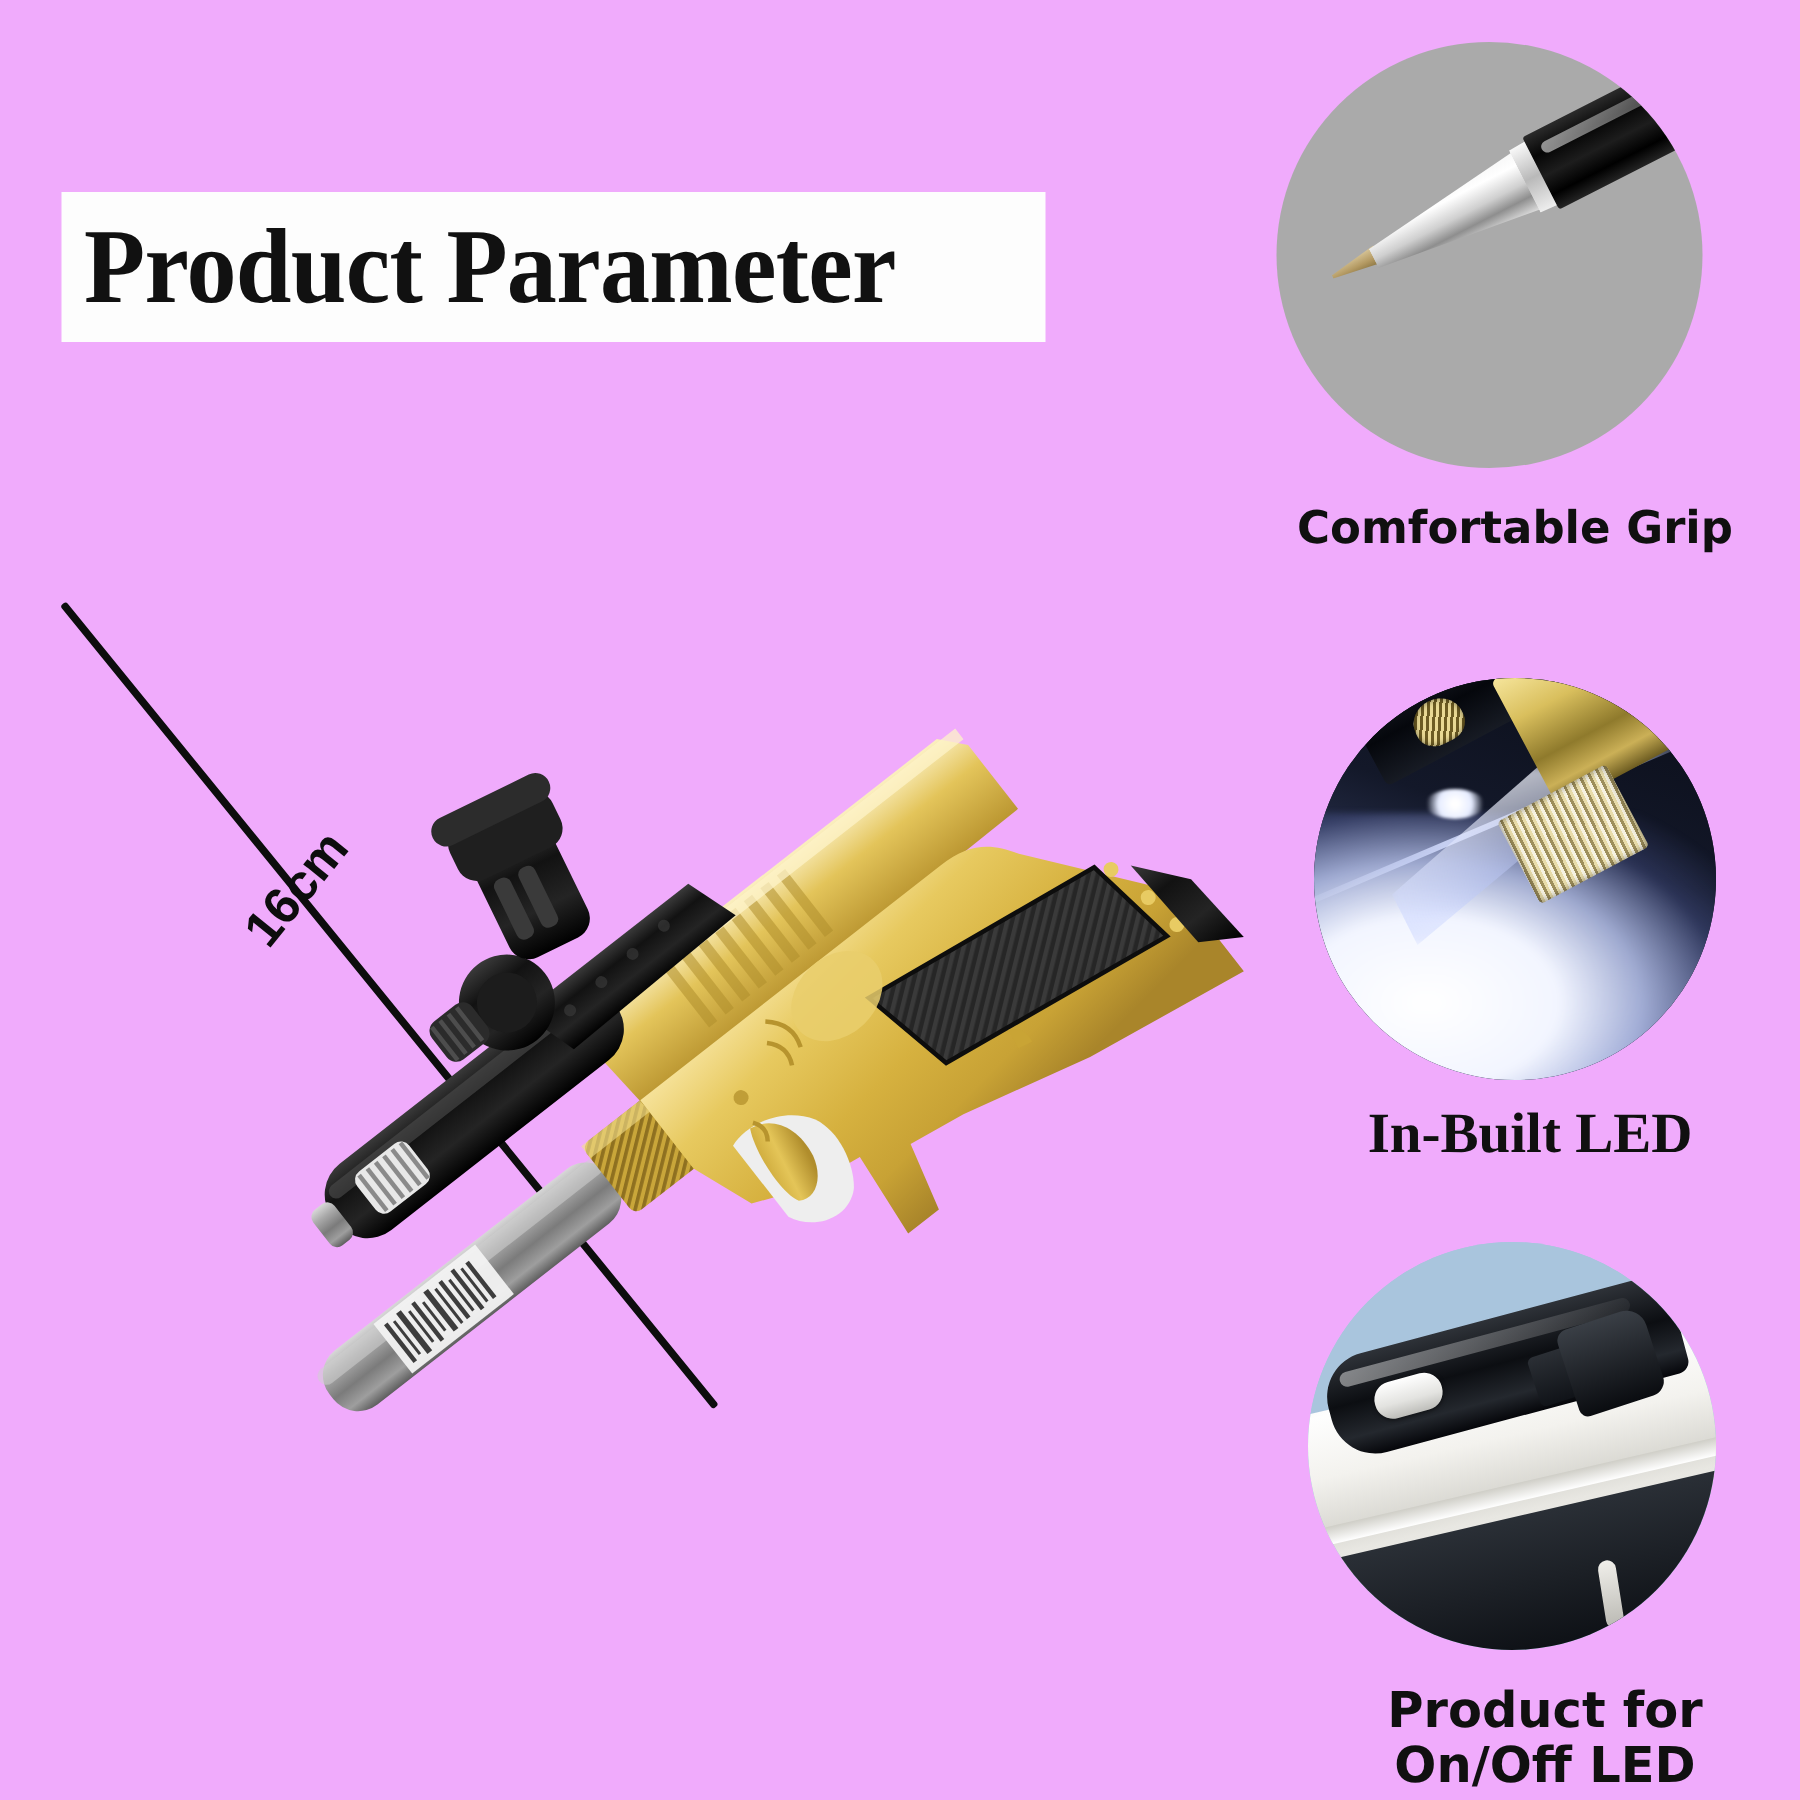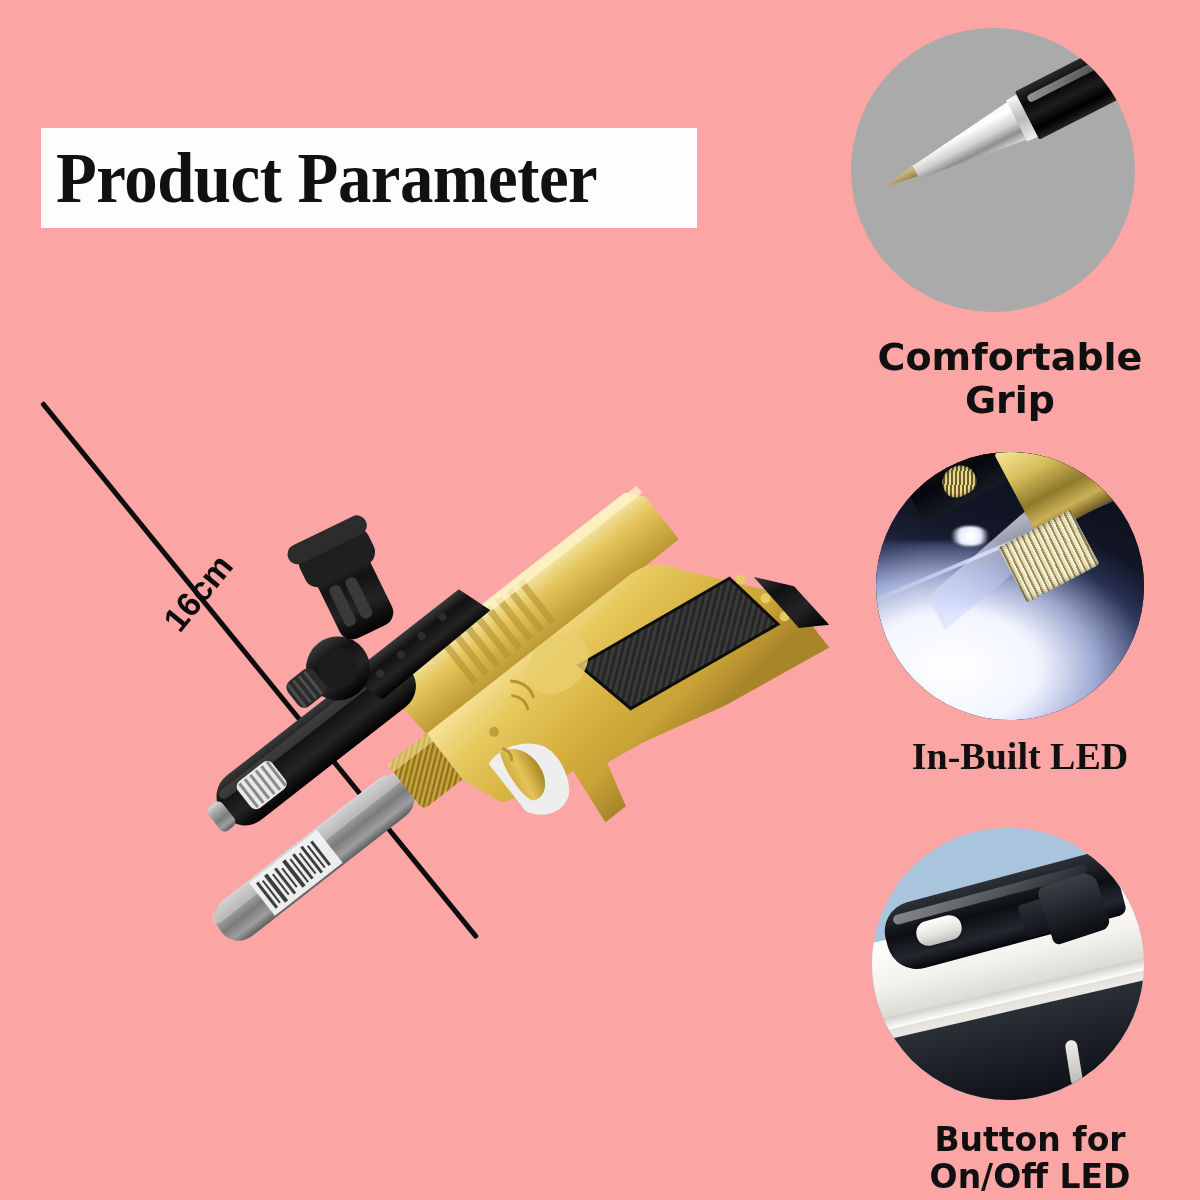--- a/index.html
+++ b/index.html
@@ -10,21 +10,21 @@
     background: #efefef;
     font-family: "Liberation Sans", sans-serif;
     overflow: hidden;
     position: relative;
   }
 
   #canvas {
     position: relative;
     width: 1200px;
     height: 1200px;
-    background: #fca5a5;
+    background: #f0abfc;
     overflow: hidden;
   }
 
   
   .title-band {
     position: absolute;
     left: 41px;
     top: 128px;
     width: 656px;
     height: 100px;
@@ -110,21 +110,21 @@
 
   .caption {
     position: absolute;
     font-family: "DejaVu Sans", sans-serif;
     font-weight: bold;
     color: #101010;
     text-align: center;
     line-height: 1.12;
     white-space: pre-line;
   }
-  .cap-grip { left: 830px; top: 336px; width: 360px; font-size: 38px; }
+  .cap-grip { left: 830px; top: 336px; width: 360px; font-size: 30px; }
   .cap-led  { left: 860px; top: 735px; width: 320px; font-size: 38px; font-family: Liberation Serif, serif; }
   .cap-btn  { left: 880px; top: 1122px; width: 300px; font-size: 33px; }
 
   
   .pen-assembly {
     position: absolute;
     left: 38px; top: 128px;
     width: 300px; height: 60px;
     transform: rotate(-27deg);
     transform-origin: 0 50%;
@@ -533,16 +533,16 @@
     <div class="btn-slide"></div>
     <div class="btn-slide-groove"></div>
     <div class="btn-dark-base"></div>
     <div class="btn-scope"></div>
     <div class="btn-scope-hi"></div>
     <div class="btn-mount2"></div>
     <div class="btn-mount"></div>
     <div class="btn-switch"></div>
     <div class="btn-pin"></div>
   </div>
-  <div class="caption cap-btn">Button for
+  <div class="caption cap-btn">Product for
 On/Off LED</div>
 
 </div>
 
 </body></html>

